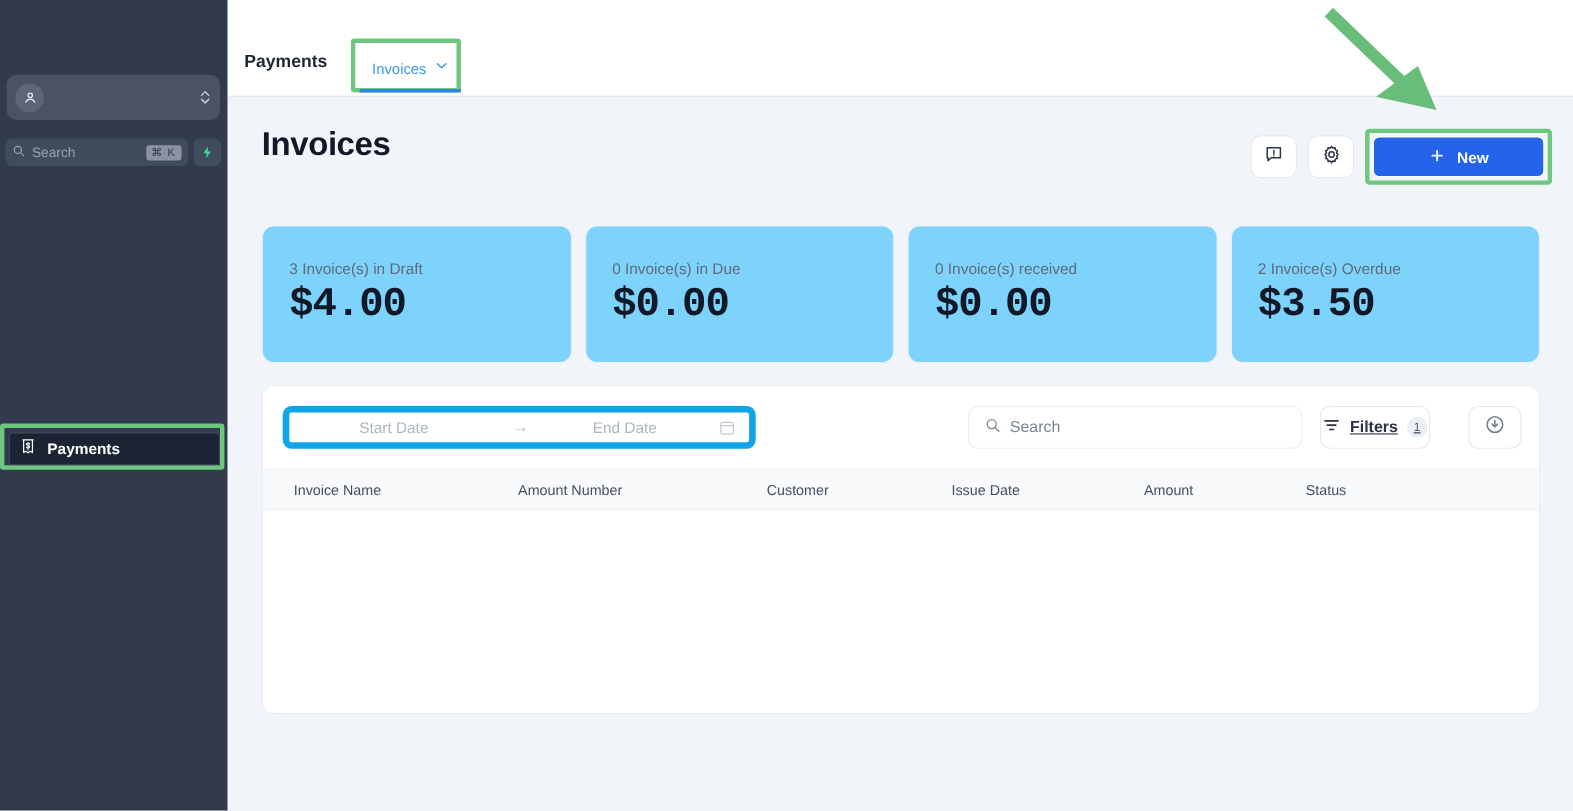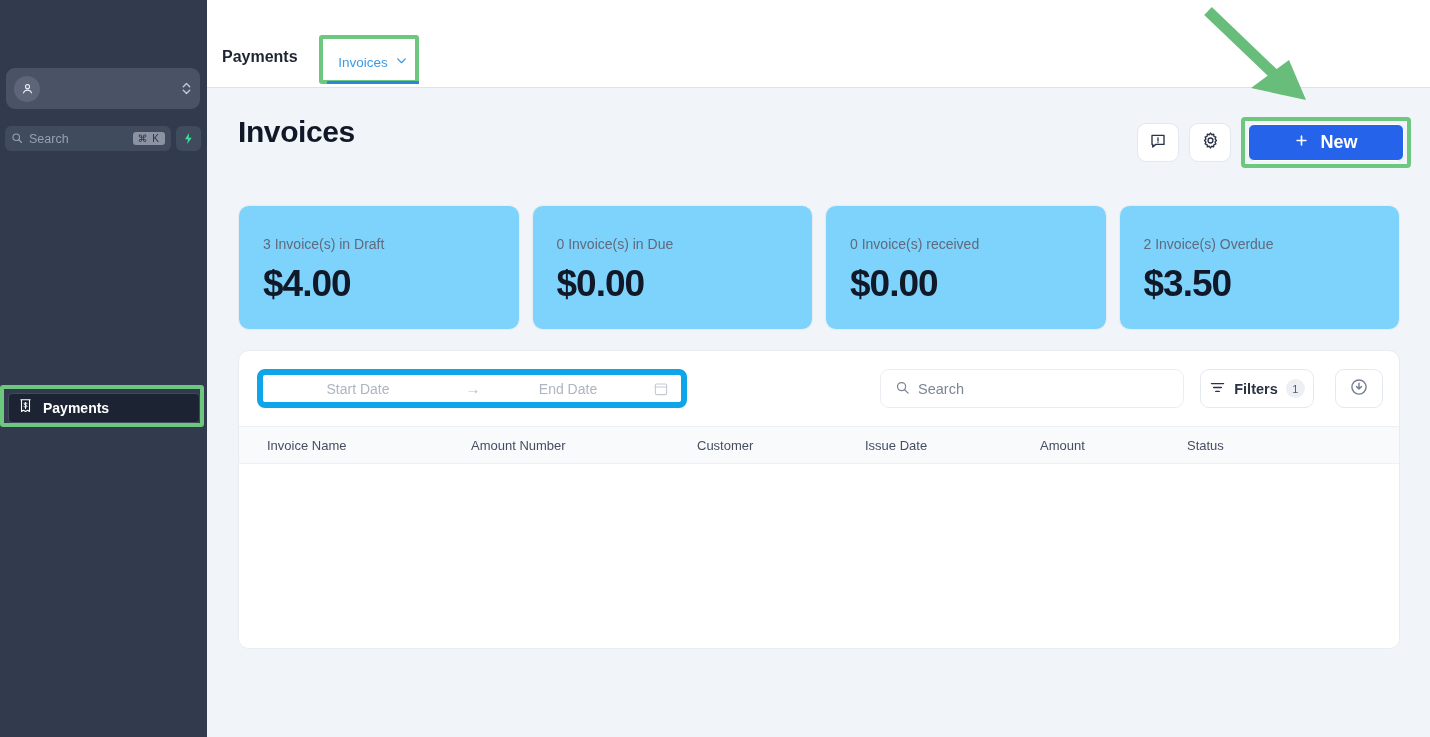--- a/index.html
+++ b/index.html
@@ -141,42 +141,43 @@
     margin-right: -4px;
   }
   .new-btn {
     width: 156px; height: 37px;
     background: #2563eb;
     border: 1.5px solid #ffffff;
     border-radius: 6px;
     color: #ffffff;
     display: flex; align-items: center; justify-content: center;
     gap: 11px;
-    font-size: 18px; font-weight: bold;
+    font-size: 14px; font-weight: bold;
   }
 
   
   .stats {
     position: absolute; left: 31px; top: 117px;
     width: 1162px;
     display: flex; gap: 12px;
   }
   .stat-card {
     flex: 1;
     height: 125px;
     background: #7dd3fc;
     border: 1px solid #e8edf3;
     border-radius: 11px;
     padding: 30px 24px 0 24px;
   }
   .stat-label { font-size: 14px; color: #61697c; }
   .stat-value {
-    margin-top: 11px;
+    margin-top: 4px;
     font-size: 37px; font-weight: bold; color: #111827;
     letter-spacing: -1px;
+    font-family: Liberation Mono, monospace;
   }
 
   
   .table-card {
     position: absolute; left: 238px; top: 350px;
     width: 1162px; height: 299px;
     background: #ffffff;
     border: 1px solid #e8edf3;
     border-radius: 11px;
     overflow: hidden;
@@ -202,25 +203,25 @@
     position: absolute; left: 641px; top: 18px;
     width: 304px; height: 39px;
     border: 1px solid #eaeef3;
     border-radius: 9px;
     display: flex; align-items: center; gap: 8px;
     padding: 0 14px;
     color: #7c8596; font-size: 14.5px;
   }
   .filters-btn {
     position: absolute; left: 961px; top: 18px;
-    width: 114px; height: 39px;
+    width: 100px; height: 39px;
     border: 1px solid #e4e9f0;
     border-radius: 9px;
     display: flex; align-items: center; justify-content: center; gap: 8px;
-    color: #2a3245; font-size: 14.5px; font-weight: bold;
+    color: #2a3245; font-size: 14.5px; font-weight: bold; text-decoration: underline;
   }
   .filters-badge {
     background: #eceff4; color: #47506180;
     color: #545d70;
     border-radius: 50%;
     width: 19px; height: 19px;
     font-size: 11px; font-weight: normal;
     display: flex; align-items: center; justify-content: center;
   }
   .export-btn {

